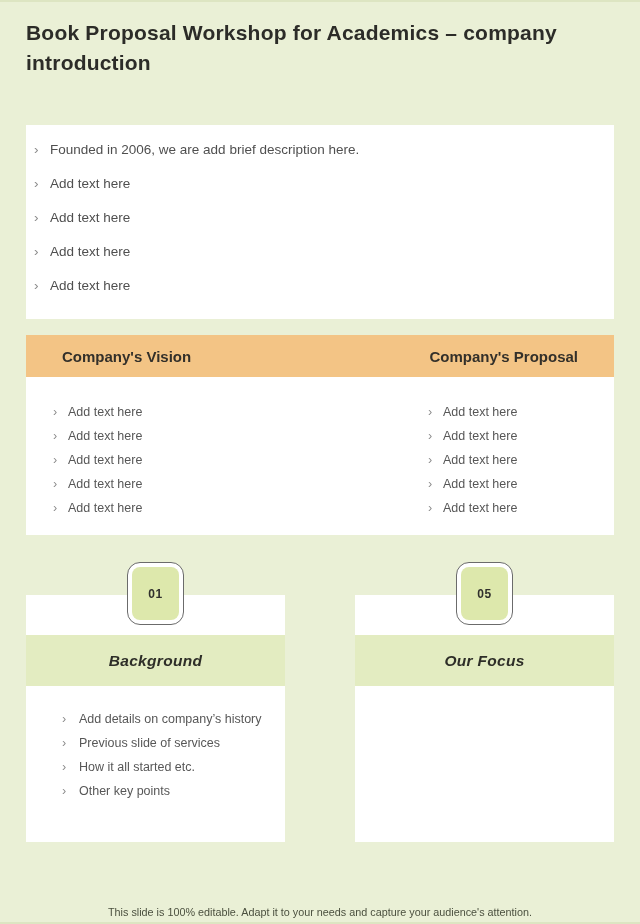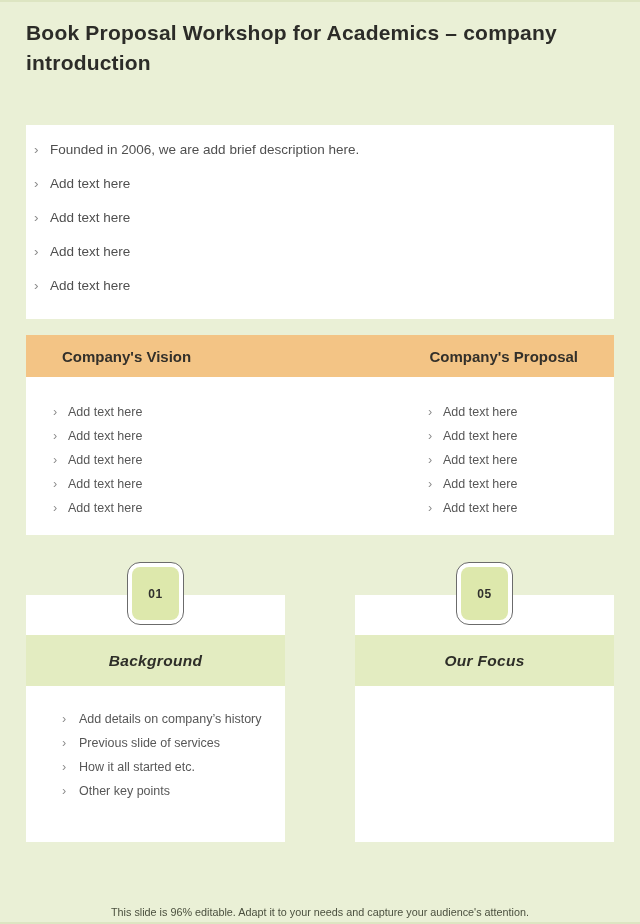--- a/index.html
+++ b/index.html
@@ -182,13 +182,13 @@
         </div>
       </div>
       <div class="card">
         <div class="card-head">Our Focus</div>
       </div>
     </div>
 
   </div>
 </div>
 
-<div class="footer">This slide is 96% editable. Adapt it to your needs and capture your audience's attention.</div>
+<div class="footer">This slide is 100% editable. Adapt it to your needs and capture your audience's attention.</div>
 
 </body></html>

